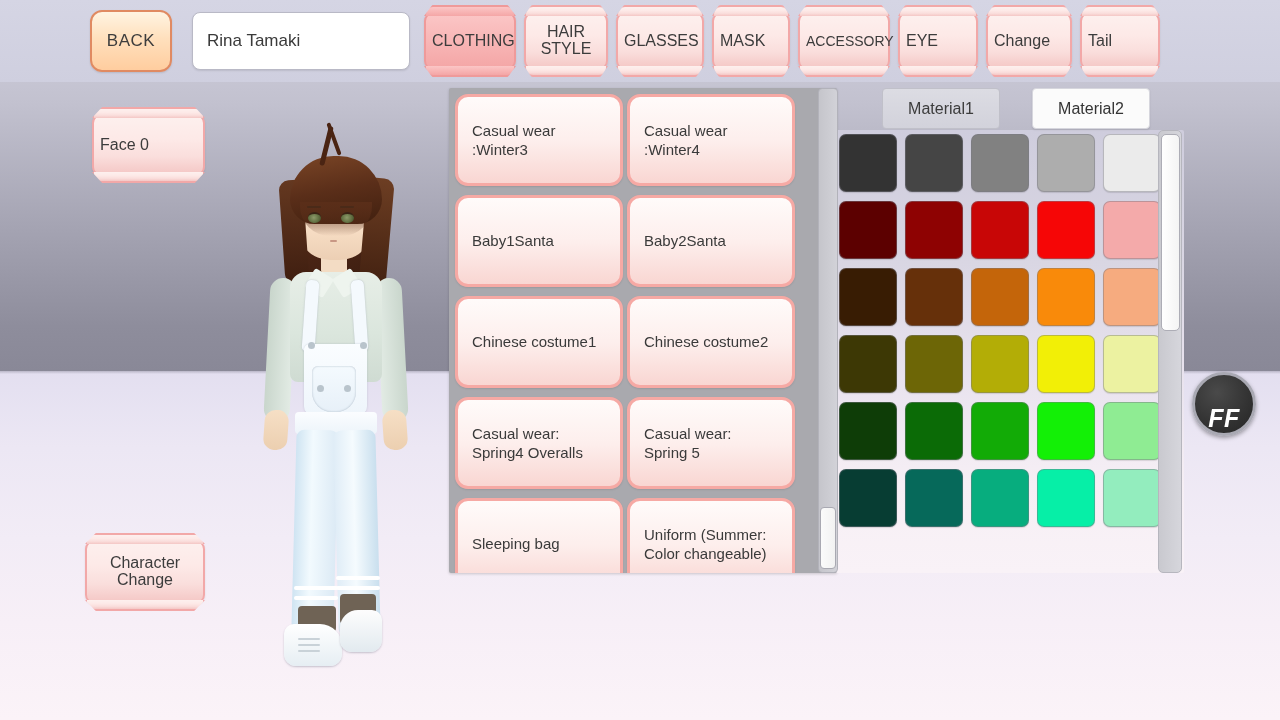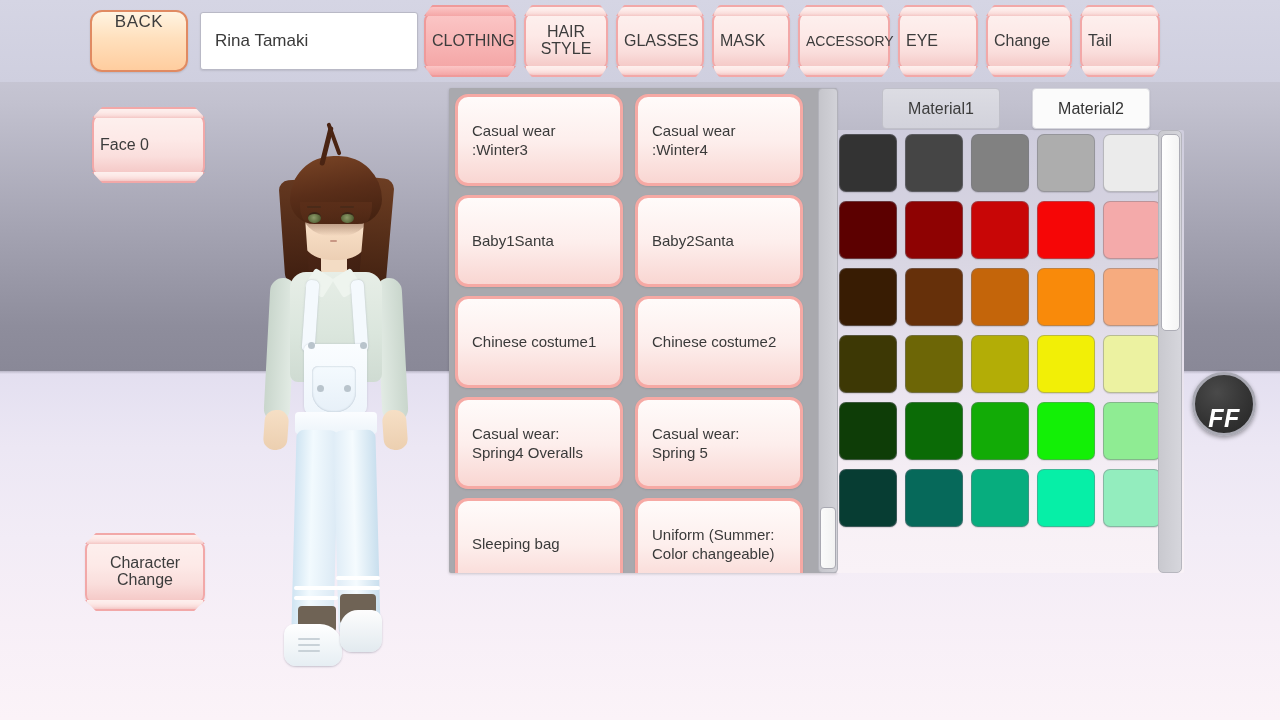--- a/index.html
+++ b/index.html
@@ -108,31 +108,31 @@
     background:linear-gradient(180deg,#ffffff,#e6eef3); box-shadow:0 1px 2px rgba(120,120,140,.4); }
   .shoe-r { left:108px; top:490px; width:42px; height:42px; border-radius:18px 10px 12px 12px;
     background:linear-gradient(180deg,#fdfdfd,#e2eaef); box-shadow:0 1px 2px rgba(120,120,140,.4); }
   .lace { position:absolute; width:22px; height:2px; background:#c9d2d8; border-radius:2px; }
 
   
   #topbar { position:absolute; left:0; top:0; width:1280px; height:82px; z-index:5;
     background:linear-gradient(180deg,#d5d5e4,#cfcfdf); }
 
   .btn-back {
-    position:absolute; left:90px; top:10px; width:98px; height:62px;
+    position:absolute; left:90px; top:10px; width:82px; height:62px;
     border:2px solid #e08a62; border-radius:12px;
     background:linear-gradient(180deg,#fff4e2 0%,#ffe0bd 45%,#ffcd9f 100%);
-    display:flex; align-items:flex-start; justify-content:center;
+    display:flex; align-items:center; justify-content:center;
     font-size:17px; color:#3d3d3d; letter-spacing:.5px;
     box-shadow:0 1px 2px rgba(0,0,0,.12);
   }
 
   #name-field {
-    position:absolute; left:200px; top:12px; width:218px; height:58px;
-    background:#ffffff; border:1px solid #b9b9c6; border-radius:3px;
+    position:absolute; left:192px; top:12px; width:218px; height:58px;
+    background:#ffffff; border:1px solid #b9b9c6; border-radius:8px;
     font-size:17px; color:#3a3a3a; padding:0 14px; font-family:"Liberation Sans",sans-serif;
     box-shadow:0 1px 2px rgba(0,0,0,.1);
   }
 
   
   .tab {
     position:relative; height:58px;
     display:flex; align-items:center; text-align:center;
     font-size:16px; color:#3c3c3c; line-height:1.06;
     background:linear-gradient(180deg,#fdf0ee 0%,#fde9e7 40%,#fadedc 70%,#f4c7c5 100%);
@@ -160,21 +160,21 @@
   .btn-face { position:absolute; left:92px; top:114px; width:113px; height:62px; z-index:5; }
   .btn-charchange { position:absolute; left:85px; top:540px; width:120px; height:64px; z-index:5; }
   .btn-face .tab, .btn-charchange .tab { width:100%; height:100%; }
 
   
   #item-panel {
     position:absolute; left:449px; top:88px; width:388px; height:485px; z-index:5;
     background:#a9a9ae; border-radius:2px; box-shadow:0 1px 3px rgba(0,0,0,.18);
     padding:6px 0 0 6px; overflow:hidden;
   }
-  #item-grid { display:flex; flex-wrap:wrap; gap:9px 12px; width:360px; }
+  #item-grid { display:flex; flex-wrap:wrap; gap:9px 4px; width:360px; }
   .item {
     width:168px; height:92px;
     border:3px solid #f6a9a4; border-radius:13px;
     background:linear-gradient(180deg,#fffbfa 0%,#fdeeec 52%,#f9d6d2 100%);
     display:flex; align-items:center; padding:0 14px;
     font-size:15px; color:#3a3a3a; line-height:1.28;
     box-shadow:0 1px 2px rgba(0,0,0,.10);
     overflow:hidden;
   }
 

